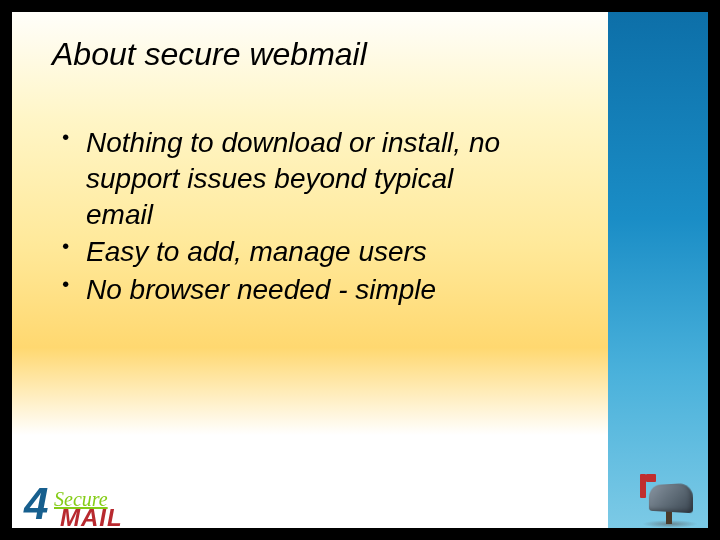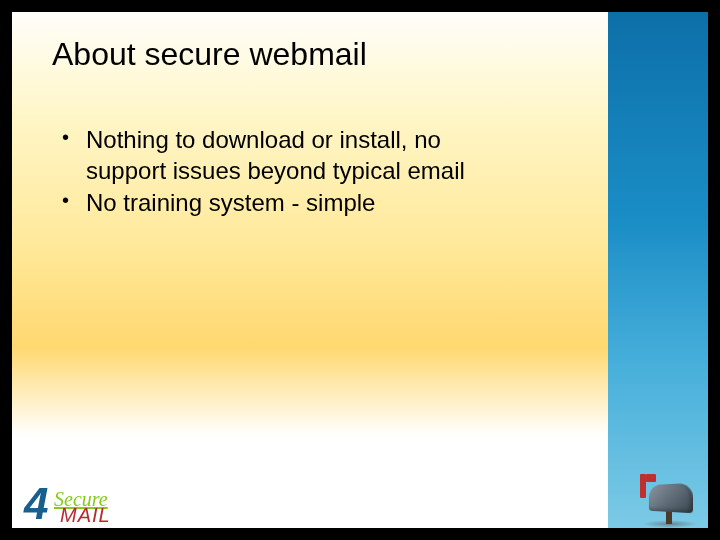--- a/index.html
+++ b/index.html
@@ -17,38 +17,39 @@
     left: 12px;
     right: 12px;
     bottom: 12px;
     display: flex;
   }
   .content-area {
     flex: 1;
     background: linear-gradient(to bottom, #fffefa 0%, #fff6c8 20%, #ffe99a 45%, #ffd870 65%, #ffffff 82%, #ffffff 100%);
     padding: 24px 16px 17px 40px;
     position: relative;
+    font-style: italic;
   }
   .right-band {
     width: 100px;
     background: linear-gradient(to bottom, #0d6fa8 0%, #1a8dc6 40%, #4ab1db 70%, #7ccae6 100%);
   }
   .title {
     font-size: 32px;
     font-weight: 400;
     color: #000;
     margin-bottom: 52px;
   }
   .bullets {
     list-style: none;
     padding-left: 10px;
     max-width: 460px;
   }
   .bullets li {
-    font-size: 24px;
+    font-size: 28px;
     line-height: 1.28;
     color: #000;
     position: relative;
     padding-left: 24px;
     margin-bottom: 2px;
   }
   .bullets li::before {
     content: "•";
     position: absolute;
     left: 0;
@@ -82,22 +83,22 @@
     font-size: 20px;
     color: #84cc16;
     font-weight: 400;
     font-style: italic;
     text-decoration: underline;
   }
   .logo-left .mail {
     position: absolute;
     left: 36px;
     top: 20px;
-    font-size: 20px;
-    font-weight: 400;
+    font-size: 24px;
+    font-weight: 700;
     font-style: italic;
     color: #b8292f;
     letter-spacing: 1px;
   }
   
   .logo-right {
     position: absolute;
     right: 18px;
     bottom: 12px;
     width: 64px;
@@ -152,21 +153,22 @@
   }
 </style>
 </head>
 <body>
 
 <div class="frame">
   <div class="content-area">
     <h1 class="title">About secure webmail</h1>
     <ul class="bullets">
       <li>Nothing to download or install, no support issues beyond typical email</li>
-      <li>No training system - simple</li>
+      <li>Easy to add, manage users</li>
+      <li>No browser needed - simple</li>
     </ul>
   </div>
   <div class="right-band"></div>
 </div>
 
 <div class="logo-left">
   <span class="four">4</span>
   <span class="secure">Secure</span>
   <span class="mail">MAIL</span>
 </div>

